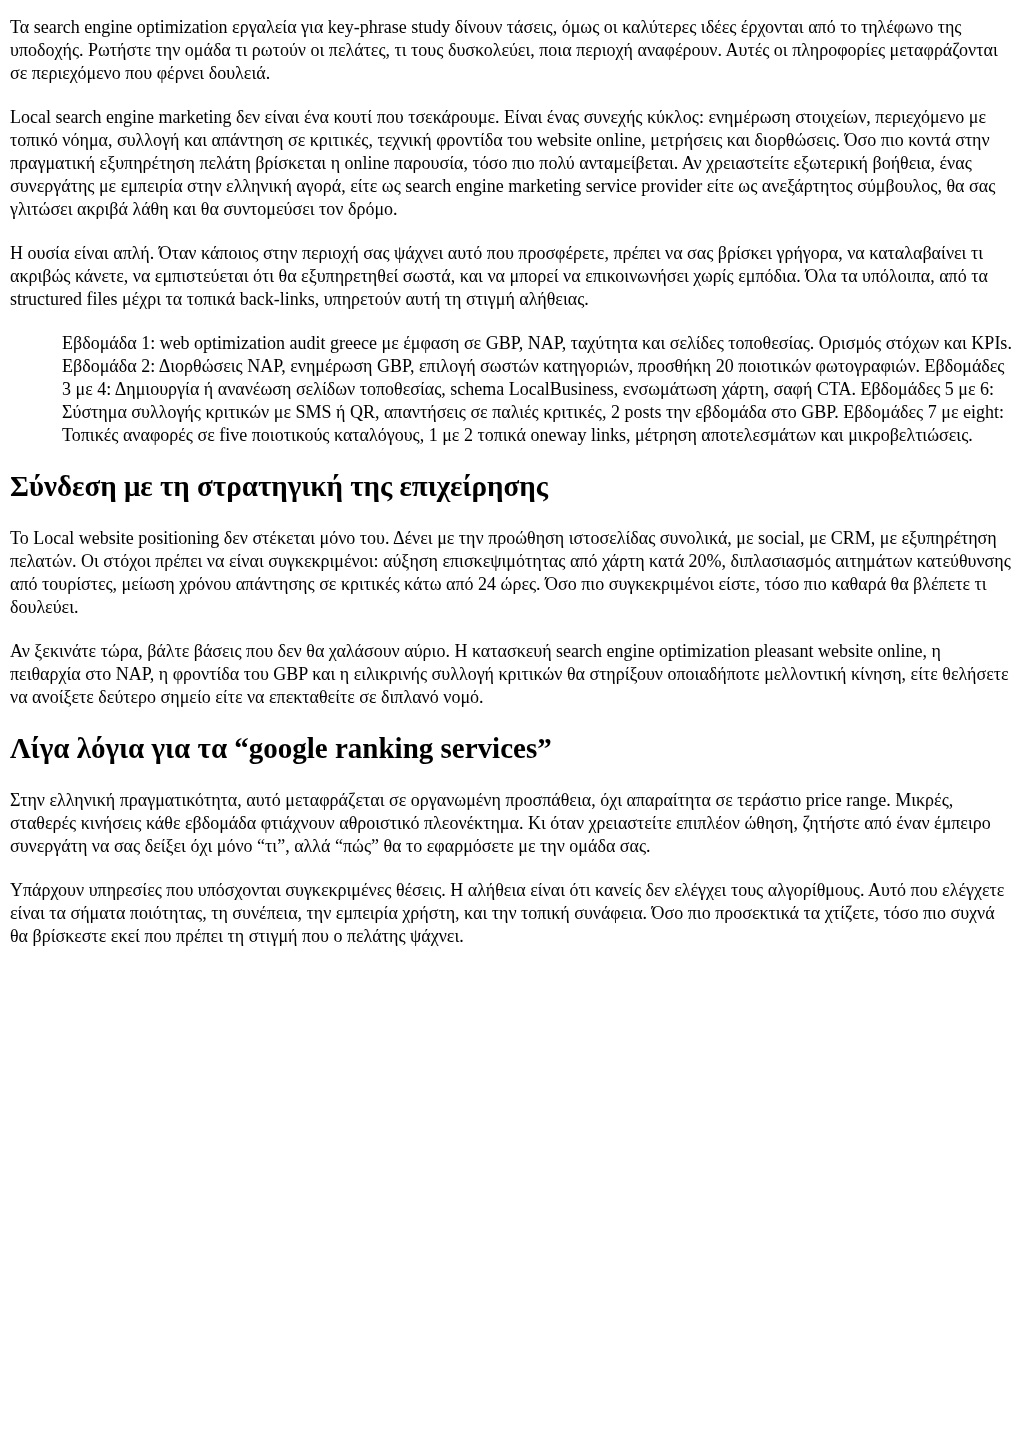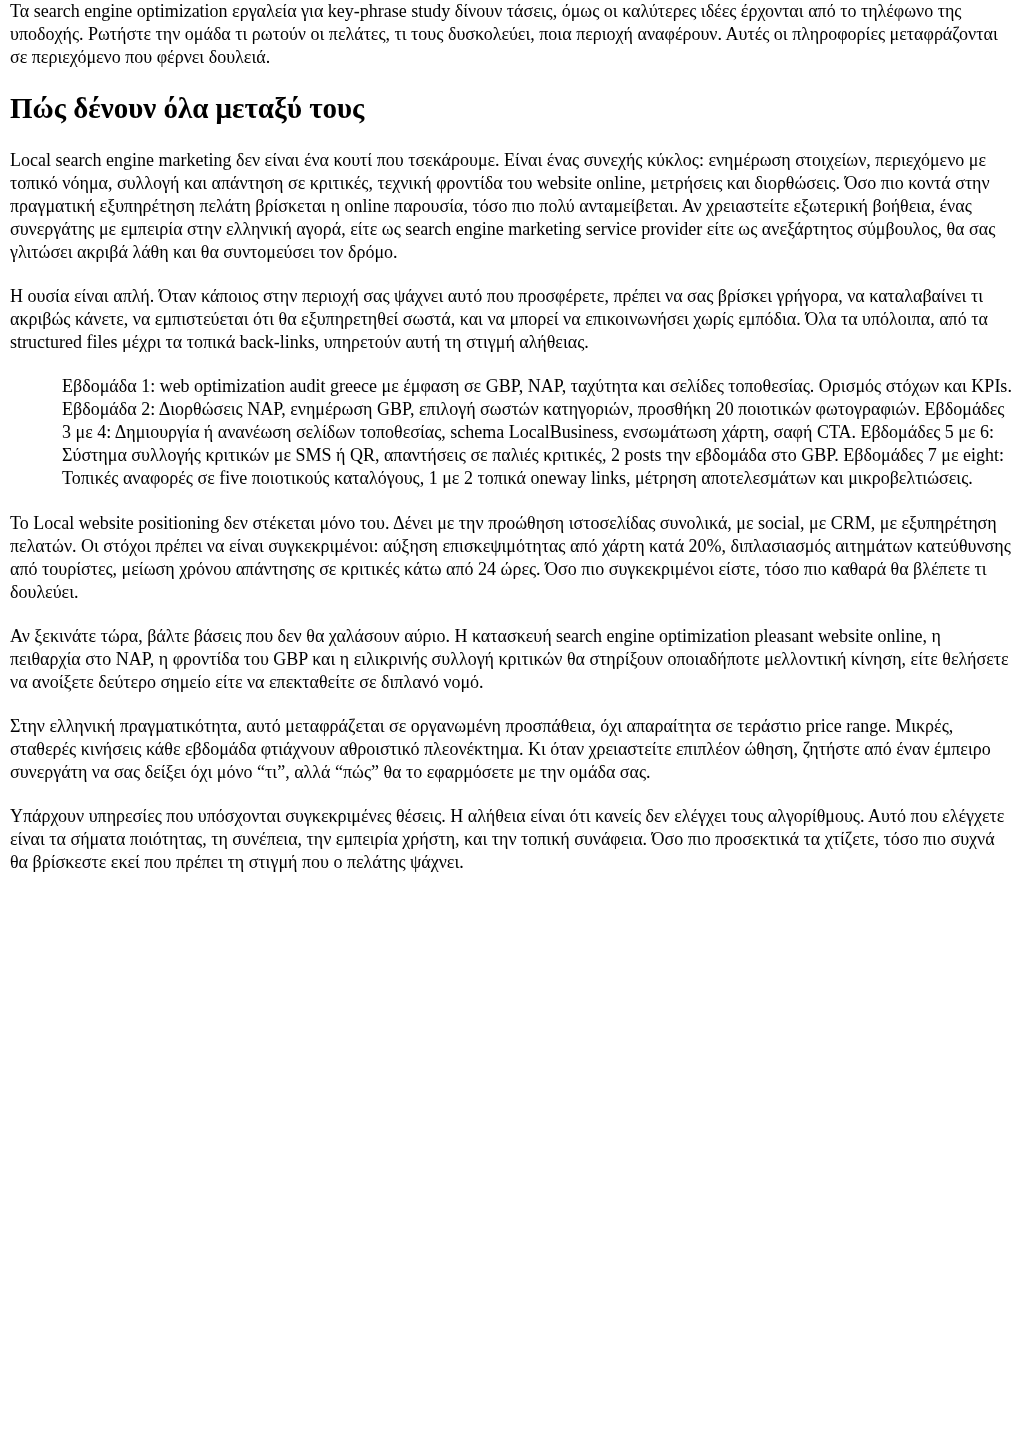--- a/index.html
+++ b/index.html
@@ -6,51 +6,52 @@
   body {
     width: 1024px;
     min-height: 1448px;
     font-family: "Liberation Serif", "DejaVu Serif", serif;
     color: #000000;
     font-size: 18px;
     line-height: 23px;
   }
   .page { padding: 0 10px 0 10px; }
   p { margin: 0 0 21px 0; }
-  p.first { margin-top: 0; }
+  p.first { margin-top: 16px; }
   h2 {
     font-size: 29px;
     line-height: 34px;
     font-weight: bold;
     margin: 22px 0 24px 0;
   }
   blockquote {
     margin: 0 0 22px 52px;
     padding: 0;
     font-family: Liberation Serif, serif;
   }
 </style>
 </head>
 <body>
 
 <div class="page">
   <p class="first">Τα search engine optimization εργαλεία για key-phrase study δίνουν τάσεις, όμως οι καλύτερες ιδέες έρχονται από το τηλέφωνο της υποδοχής. Ρωτήστε την ομάδα τι ρωτούν οι πελάτες, τι τους δυσκολεύει, ποια περιοχή αναφέρουν. Αυτές οι πληροφορίες μεταφράζονται σε περιεχόμενο που φέρνει δουλειά.</p>
 
   <section>
-    <h2>Πώς δένουν όλα μεταξύ τους</h2>
     <p>Local search engine marketing δεν είναι ένα κουτί που τσεκάρουμε. Είναι ένας συνεχής κύκλος: ενημέρωση στοιχείων, περιεχόμενο με τοπικό νόημα, συλλογή και απάντηση σε κριτικές, τεχνική φροντίδα του website online, μετρήσεις και διορθώσεις. Όσο πιο κοντά στην πραγματική εξυπηρέτηση πελάτη βρίσκεται η online παρουσία, τόσο πιο πολύ ανταμείβεται. Αν χρειαστείτε εξωτερική βοήθεια, ένας συνεργάτης με εμπειρία στην ελληνική αγορά, είτε ως search engine marketing service provider είτε ως ανεξάρτητος σύμβουλος, θα σας γλιτώσει ακριβά λάθη και θα συντομεύσει τον δρόμο.</p>
     <p>Η ουσία είναι απλή. Όταν κάποιος στην περιοχή σας ψάχνει αυτό που προσφέρετε, πρέπει να σας βρίσκει γρήγορα, να καταλαβαίνει τι ακριβώς κάνετε, να εμπιστεύεται ότι θα εξυπηρετηθεί σωστά, και να μπορεί να επικοινωνήσει χωρίς εμπόδια. Όλα τα υπόλοιπα, από τα structured files μέχρι τα τοπικά back-links, υπηρετούν αυτή τη στιγμή αλήθειας.</p>
   </section>
 
   <section>
     <blockquote>Εβδομάδα 1: web optimization audit greece με έμφαση σε GBP, NAP, ταχύτητα και σελίδες τοποθεσίας. Ορισμός στόχων και KPIs. Εβδομάδα 2: Διορθώσεις NAP, ενημέρωση GBP, επιλογή σωστών κατηγοριών, προσθήκη 20 ποιοτικών φωτογραφιών. Εβδομάδες 3 με 4: Δημιουργία ή ανανέωση σελίδων τοποθεσίας, schema LocalBusiness, ενσωμάτωση χάρτη, σαφή CTA. Εβδομάδες 5 με 6: Σύστημα συλλογής κριτικών με SMS ή QR, απαντήσεις σε παλιές κριτικές, 2 posts την εβδομάδα στο GBP. Εβδομάδες 7 με eight: Τοπικές αναφορές σε five ποιοτικούς καταλόγους, 1 με 2 τοπικά oneway links, μέτρηση αποτελεσμάτων και μικροβελτιώσεις.</blockquote>
   </section>
 
   <section>
+    <h2>Σύνδεση με τη στρατηγική της επιχείρησης</h2>
     <p>Το Local website positioning δεν στέκεται μόνο του. Δένει με την προώθηση ιστοσελίδας συνολικά, με social, με CRM, με εξυπηρέτηση πελατών. Οι στόχοι πρέπει να είναι συγκεκριμένοι: αύξηση επισκεψιμότητας από χάρτη κατά 20%, διπλασιασμός αιτημάτων κατεύθυνσης από τουρίστες, μείωση χρόνου απάντησης σε κριτικές κάτω από 24 ώρες. Όσο πιο συγκεκριμένοι είστε, τόσο πιο καθαρά θα βλέπετε τι δουλεύει.</p>
     <p>Αν ξεκινάτε τώρα, βάλτε βάσεις που δεν θα χαλάσουν αύριο. Η κατασκευή search engine optimization pleasant website online, η πειθαρχία στο NAP, η φροντίδα του GBP και η ειλικρινής συλλογή κριτικών θα στηρίξουν οποιαδήποτε μελλοντική κίνηση, είτε θελήσετε να ανοίξετε δεύτερο σημείο είτε να επεκταθείτε σε διπλανό νομό.</p>
   </section>
 
   <section>
+    <h2>Λίγα λόγια για τα “google ranking services”</h2>
     <p>Στην ελληνική πραγματικότητα, αυτό μεταφράζεται σε οργανωμένη προσπάθεια, όχι απαραίτητα σε τεράστιο price range. Μικρές, σταθερές κινήσεις κάθε εβδομάδα φτιάχνουν αθροιστικό πλεονέκτημα. Κι όταν χρειαστείτε επιπλέον ώθηση, ζητήστε από έναν έμπειρο συνεργάτη να σας δείξει όχι μόνο “τι”, αλλά “πώς” θα το εφαρμόσετε με την ομάδα σας.</p>
     <p>Υπάρχουν υπηρεσίες που υπόσχονται συγκεκριμένες θέσεις. Η αλήθεια είναι ότι κανείς δεν ελέγχει τους αλγορίθμους. Αυτό που ελέγχετε είναι τα σήματα ποιότητας, τη συνέπεια, την εμπειρία χρήστη, και την τοπική συνάφεια. Όσο πιο προσεκτικά τα χτίζετε, τόσο πιο συχνά θα βρίσκεστε εκεί που πρέπει τη στιγμή που ο πελάτης ψάχνει.</p>
   </section>
 </div>
 
 </body></html>

